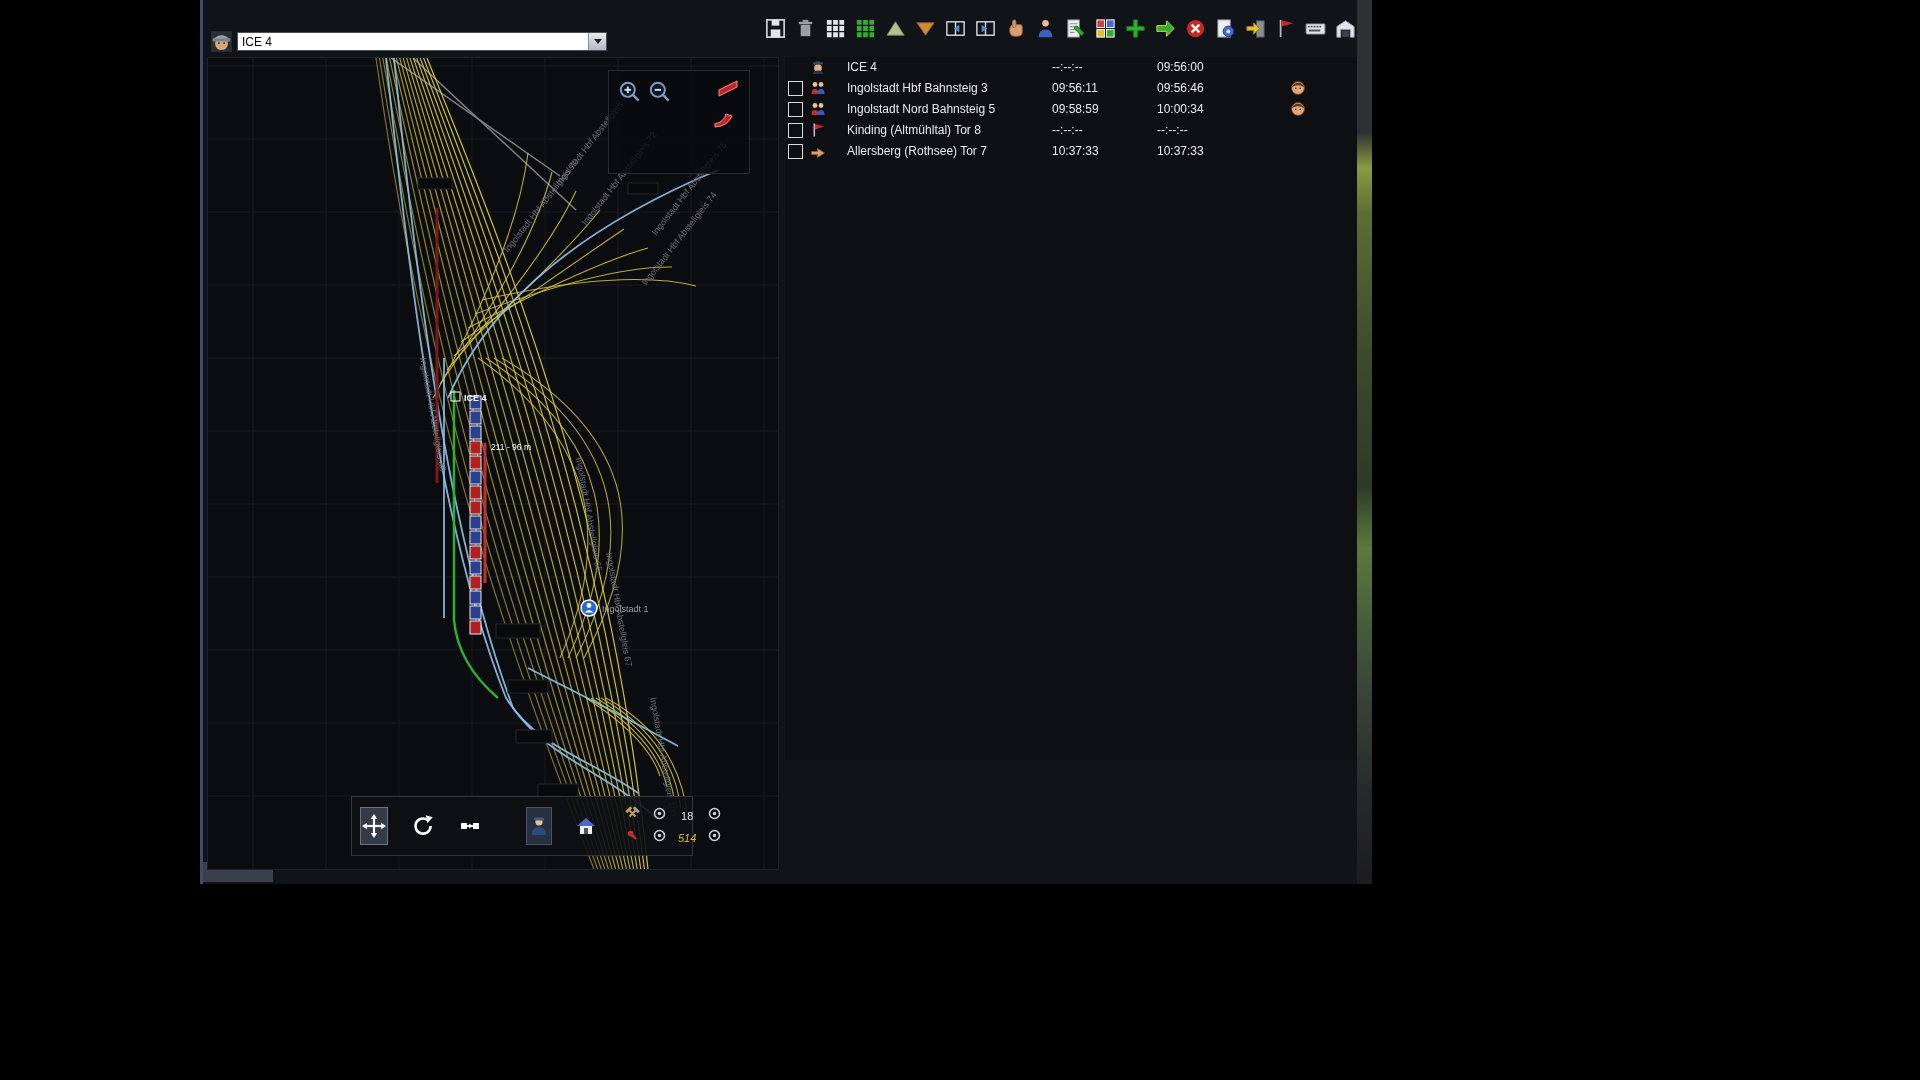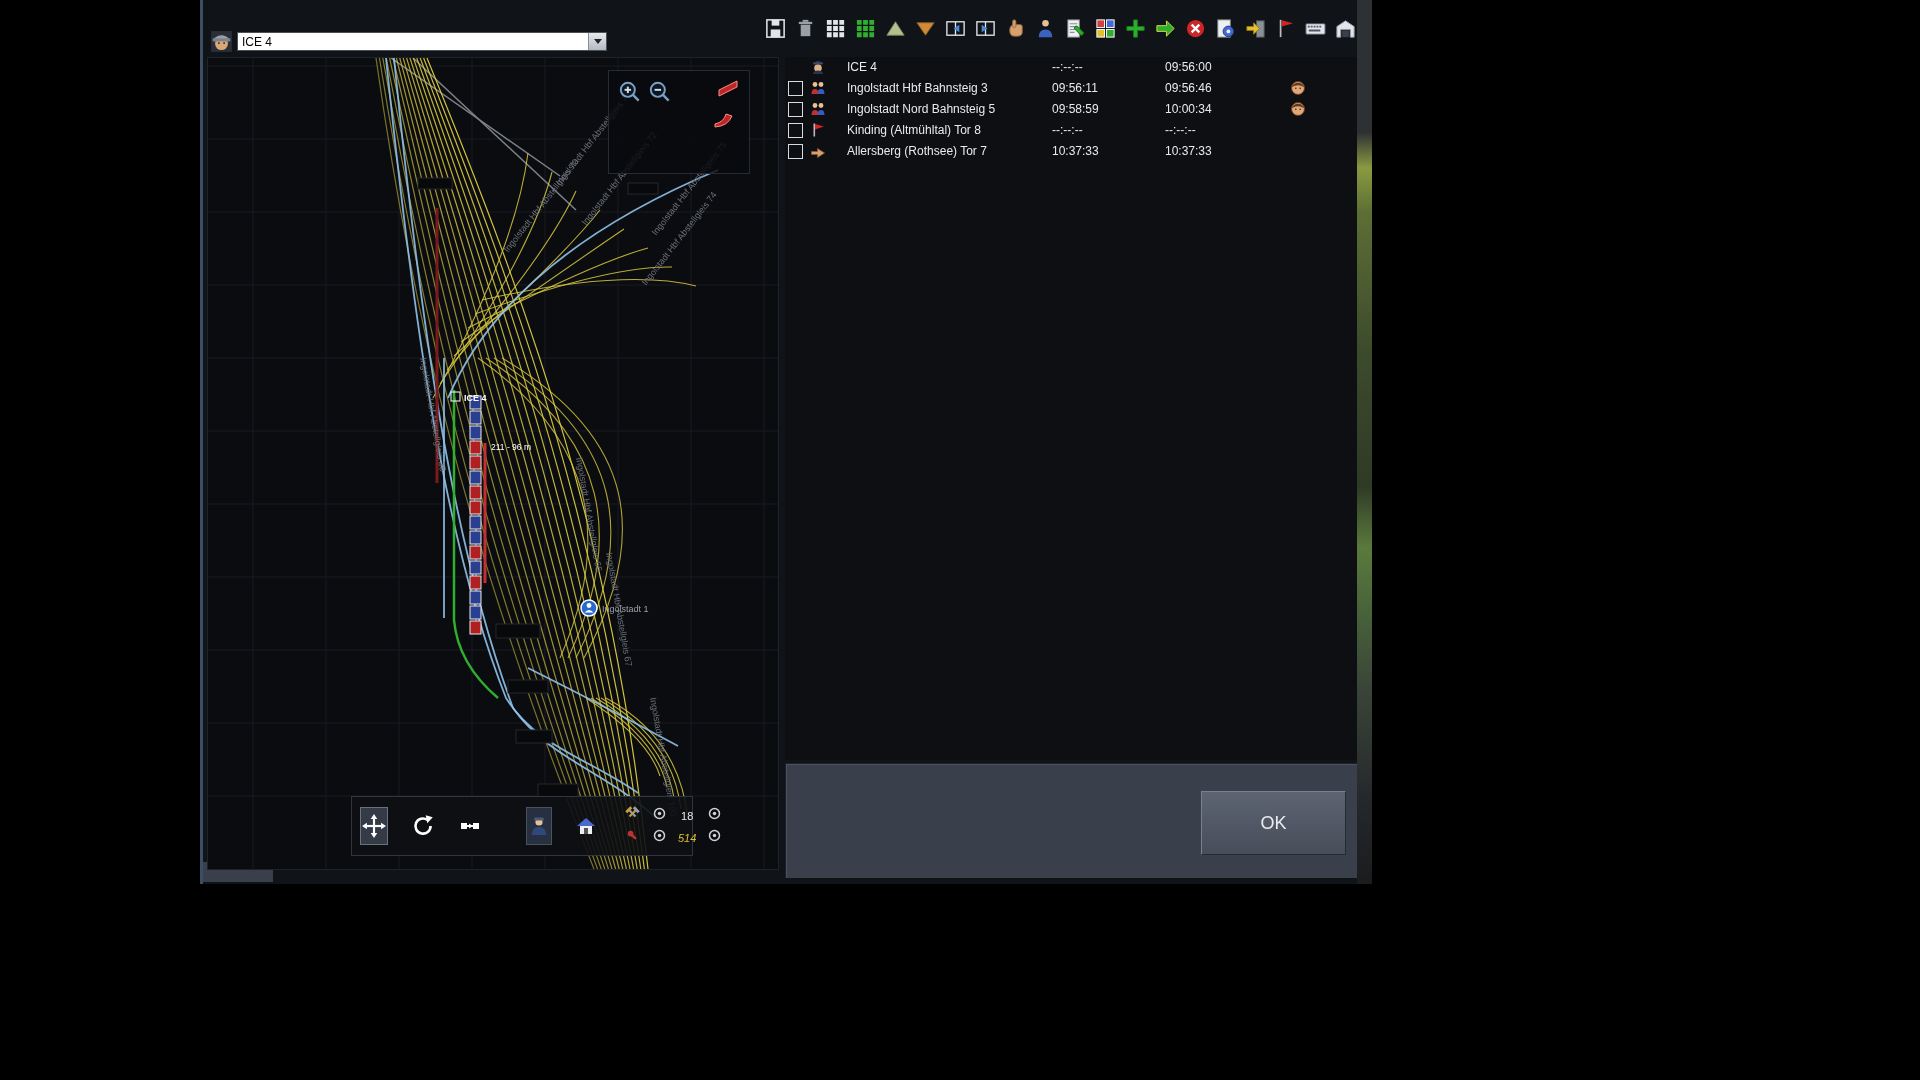--- a/index.html
+++ b/index.html
@@ -36,21 +36,21 @@
   .hud-num.yellow{color:#e0c030;font-style:italic;}
   
   .right-panel{position:absolute;left:585px;top:57px;width:572px;height:703px;background:#0d0f13;}
   .thead{position:relative;height:18px;background:linear-gradient(180deg,#1b1f26,#13161b);border-bottom:1px solid #000;}
   .thead span{position:absolute;top:3px;font-size:11px;color:#dfe3e8;}
   .hsep{position:absolute;top:1px;width:1px;height:16px;background:#555c66;}
   .trow{position:relative;height:21px;cursor:pointer;}
   .trow span.txt{position:absolute;top:3px;font-size:12px;color:#e8eaee;white-space:nowrap;}
   .cb{position:absolute;left:3px;top:3px;width:13px;height:13px;border:1px solid #d8dce2;background:#0d0f13;cursor:pointer;}
   .ric{position:absolute;left:25px;top:2px;width:16px;height:16px;}
-  .c-name{left:62px;}.c-ank{left:267px;}.c-abf{left:380px;}
+  .c-name{left:62px;}.c-ank{left:267px;}.c-abf{left:372px;}
   .fic{position:absolute;left:505px;top:2px;width:16px;height:16px;}
   
   .ok-panel{position:absolute;left:585px;top:763px;width:572px;height:115px;background:#39404c;border-top:1px solid #1c2026;border-left:1px solid #1c2026;box-shadow:inset 1px 1px 0 #4a5260;box-sizing:border-box;}
   .ok-btn{position:absolute;left:415px;top:27px;width:143px;height:62px;background:linear-gradient(180deg,#5d6472,#474d59);border:1px solid #79818f;border-bottom-color:#262b33;border-right-color:#262b33;color:#e9ebef;font-size:18px;display:flex;align-items:center;justify-content:center;cursor:pointer;}
 </style>
 </head>
 <body>
 
 <div class="screen">
 <div class="window">
@@ -467,17 +467,14 @@
       <span class="cb"></span>
       <span class="ric"><svg viewBox="0 0 16 16" width="16" height="16">
               <path d="M1.5 8.5 h6 v-3 l7 4.5 l-7 4.5 v-3 h-6 z" fill="#d8a070" stroke="#8a5a30" stroke-width="0.8"></path>
             </svg></span>
       <span class="txt c-name">Allersberg (Rothsee) Tor 7</span>
       <span class="txt c-ank">10:37:33</span>
       <span class="txt c-abf">10:37:33</span>
     </div>
   </div>
 
-  <div class="ok-panel">
-    <div class="ok-btn">OK</div>
-  </div>
 </div>
 </div>
 
 </body></html>

